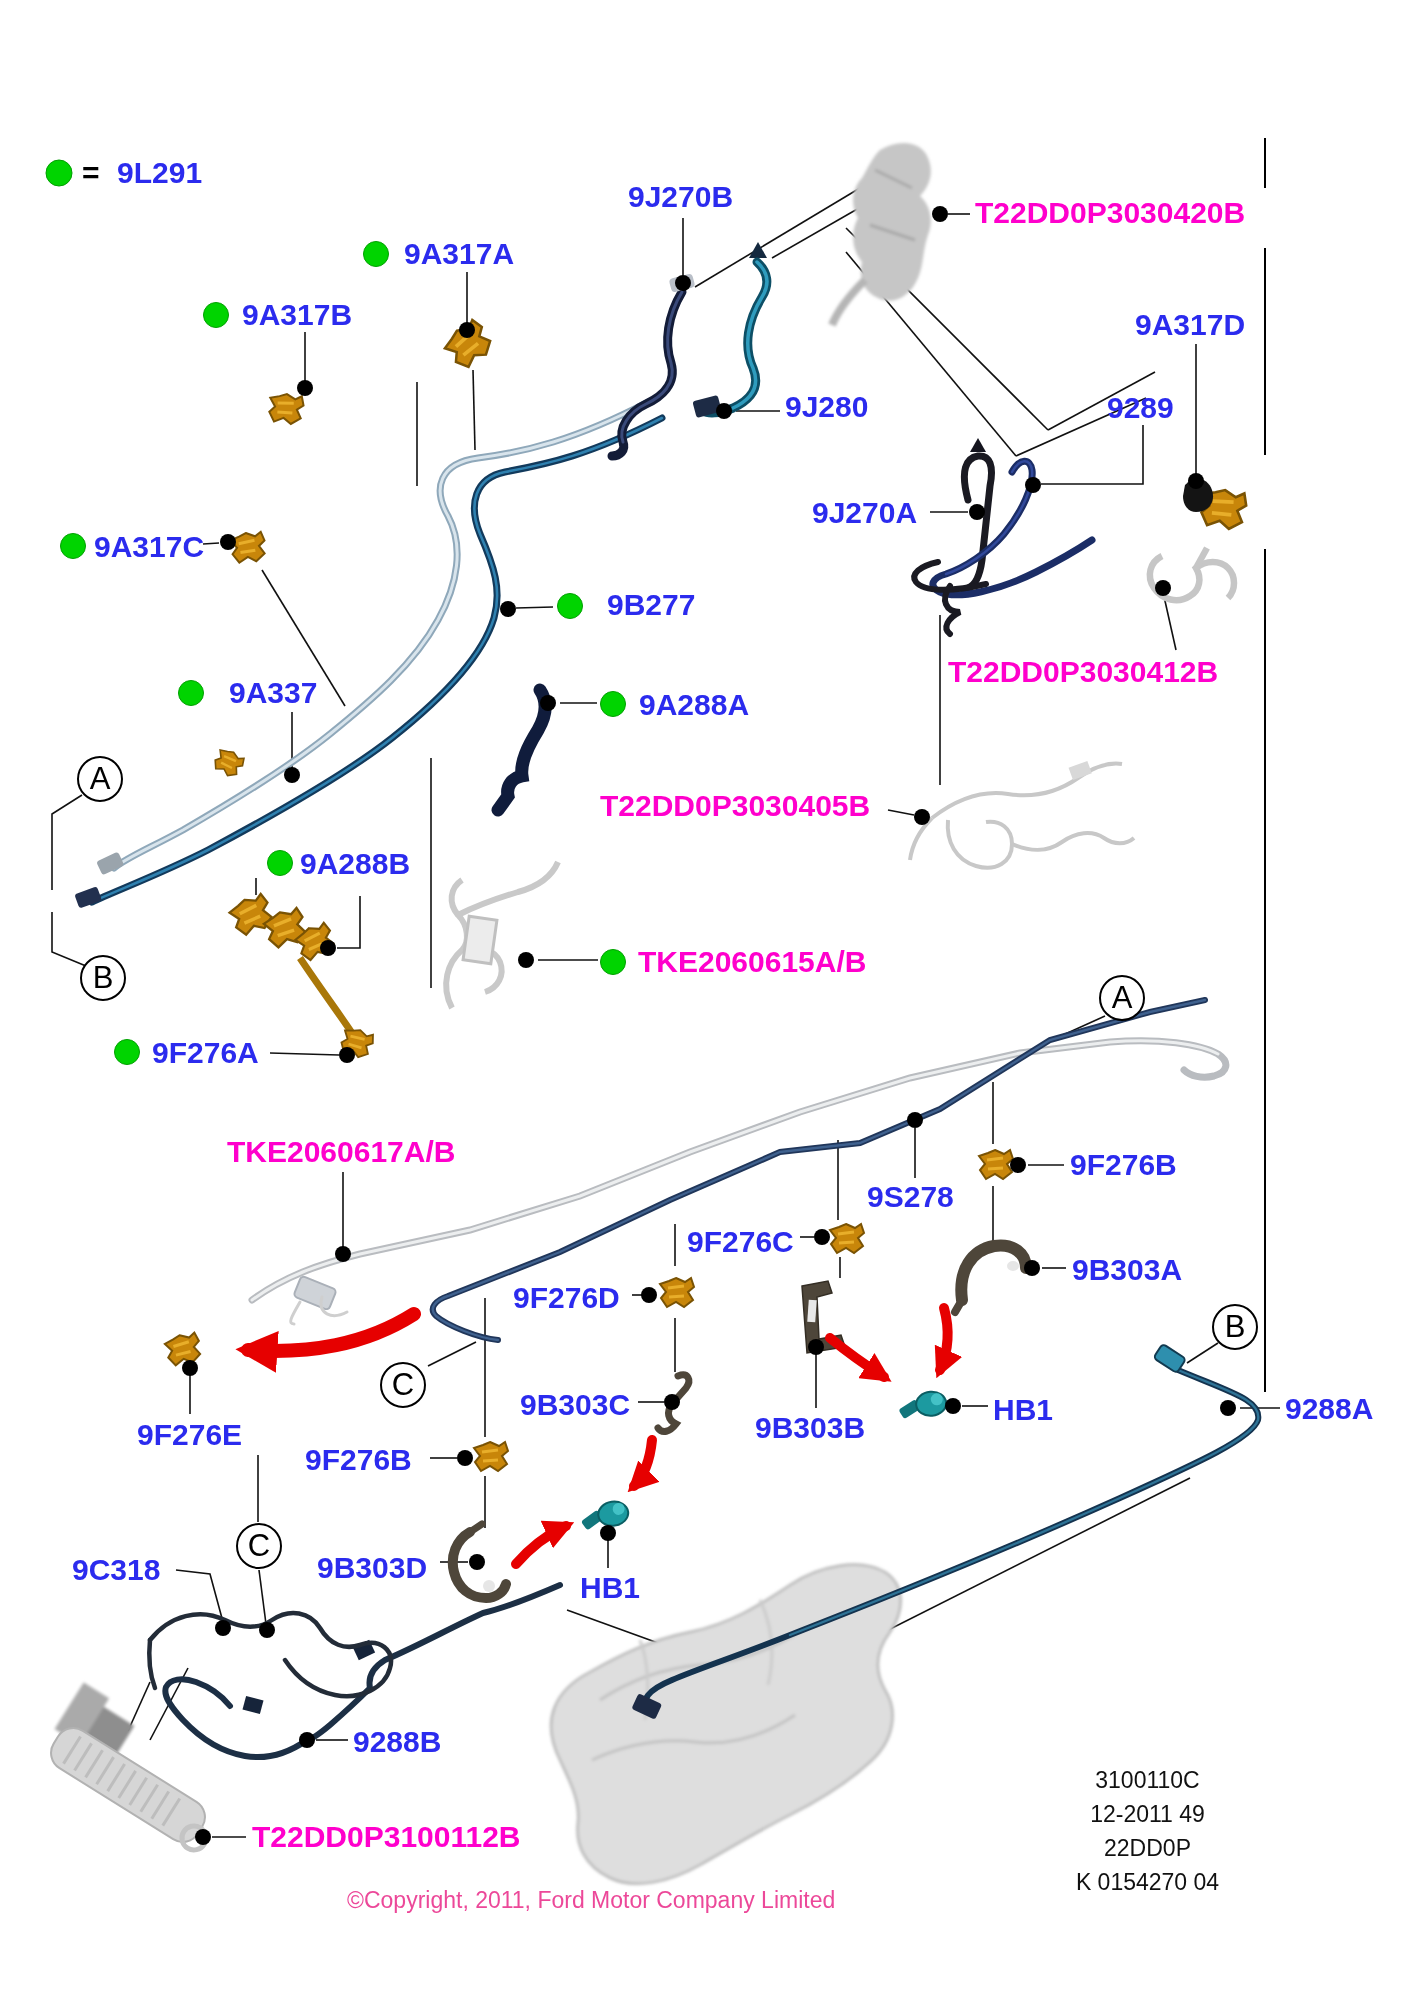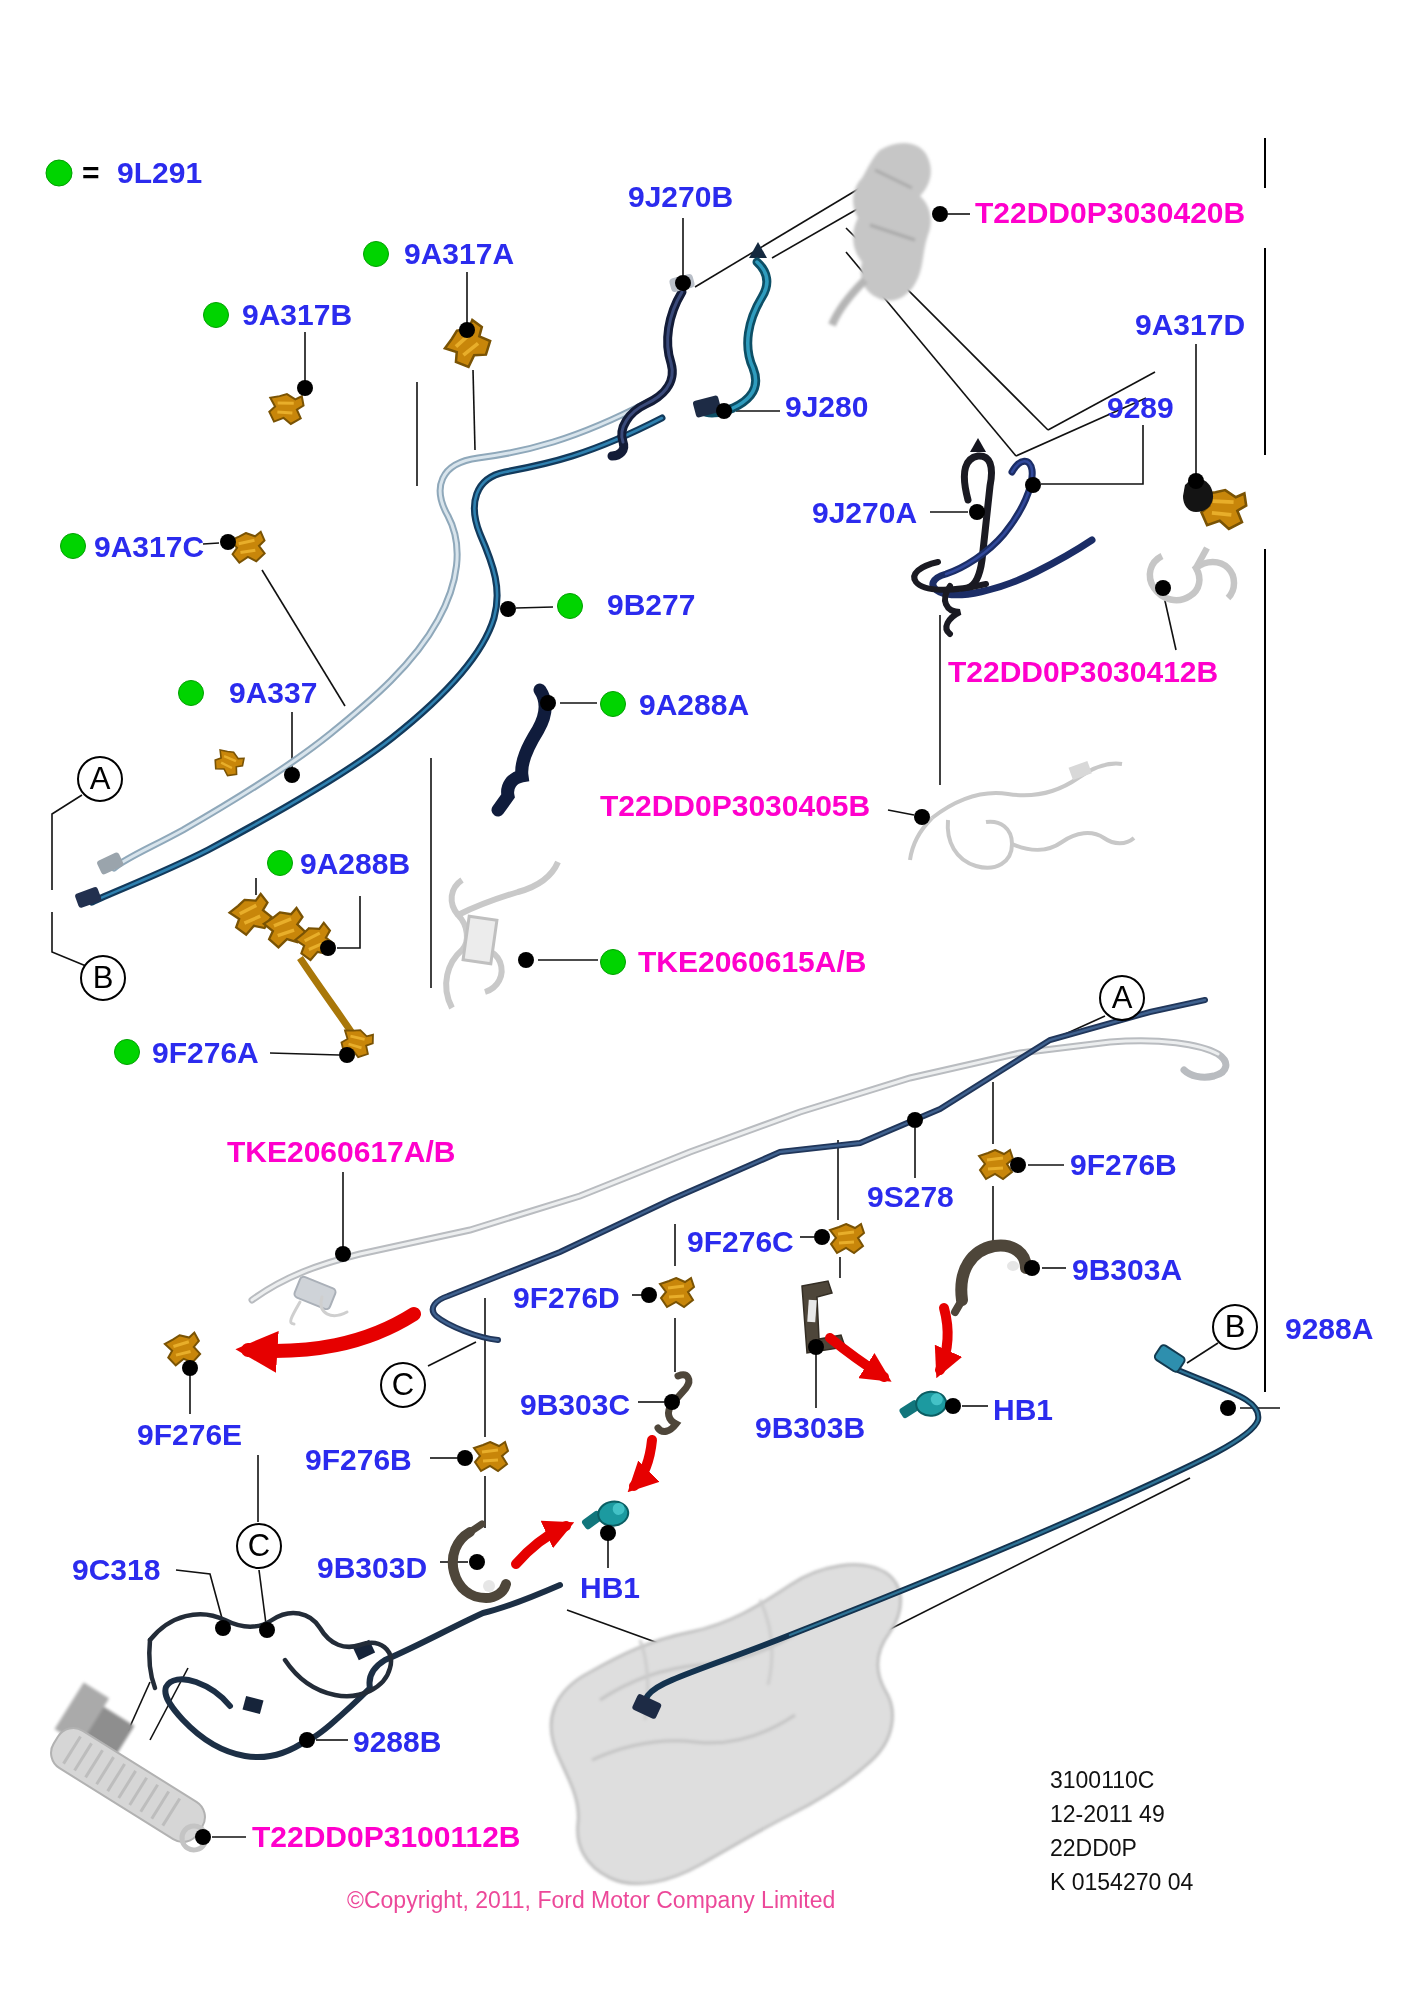--- a/index.html
+++ b/index.html
@@ -7,21 +7,21 @@
          font-family:"Liberation Sans",sans-serif;}
   #art{position:absolute;left:0;top:0;}
   .lbl{position:absolute;font:bold 30px "Liberation Sans",sans-serif;line-height:1;white-space:nowrap;}
   .blue{color:var(--label-blue);}
   .mag{color:var(--label-magenta);}
   .blk{color:#000;}
   .note{position:absolute;font:23px "Liberation Sans",sans-serif;color:#ec4899;line-height:1;white-space:nowrap;}
   .refc{position:absolute;width:42px;height:42px;border:2px solid #000;border-radius:50%;
         display:flex;align-items:center;justify-content:center;background:#fff;
         font:31px "Liberation Sans",sans-serif;color:#000;}
-  #infoblock{position:absolute;left:1050px;top:1763px;width:195px;text-align:left;}
+  #infoblock{position:absolute;left:1050px;top:1763px;width:195px;text-align:center;}
   #infoblock div{font:23px "Liberation Sans",sans-serif;color:#111;line-height:34px;}
 </style>
 </head>
 <body>
 
 <div id="stage">
 
 <svg id="art" width="1418" height="2000" viewBox="0 0 1418 2000">
   <defs>
     <marker id="ah" viewBox="0 0 10 10" refX="7" refY="5" markerWidth="3" markerHeight="3" orient="auto" markerUnits="strokeWidth">
@@ -360,21 +360,21 @@
 <div class="lbl blue" style="left:300px;top:849px">9A288B</div>
 <div class="lbl blue" style="left:152px;top:1038px">9F276A</div>
 <div class="lbl blue" style="left:867px;top:1182px">9S278</div>
 <div class="lbl blue" style="left:1070px;top:1150px">9F276B</div>
 <div class="lbl blue" style="left:1072px;top:1255px">9B303A</div>
 <div class="lbl blue" style="left:687px;top:1227px">9F276C</div>
 <div class="lbl blue" style="left:513px;top:1283px">9F276D</div>
 <div class="lbl blue" style="left:520px;top:1390px">9B303C</div>
 <div class="lbl blue" style="left:755px;top:1413px">9B303B</div>
 <div class="lbl blue" style="left:993px;top:1395px">HB1</div>
-<div class="lbl blue" style="left:1285px;top:1314px">9288A</div>
+<div class="lbl blue" style="left:1285px;top:1394px">9288A</div>
 <div class="lbl blue" style="left:137px;top:1420px">9F276E</div>
 <div class="lbl blue" style="left:305px;top:1445px">9F276B</div>
 <div class="lbl blue" style="left:317px;top:1553px">9B303D</div>
 <div class="lbl blue" style="left:580px;top:1573px">HB1</div>
 <div class="lbl blue" style="left:72px;top:1555px">9C318</div>
 <div class="lbl blue" style="left:353px;top:1727px">9288B</div>
 
 <div class="lbl mag" style="left:975px;top:198px">T22DD0P3030420B</div>
 <div class="lbl mag" style="left:948px;top:657px">T22DD0P3030412B</div>
 <div class="lbl mag" style="left:600px;top:791px">T22DD0P3030405B</div>

